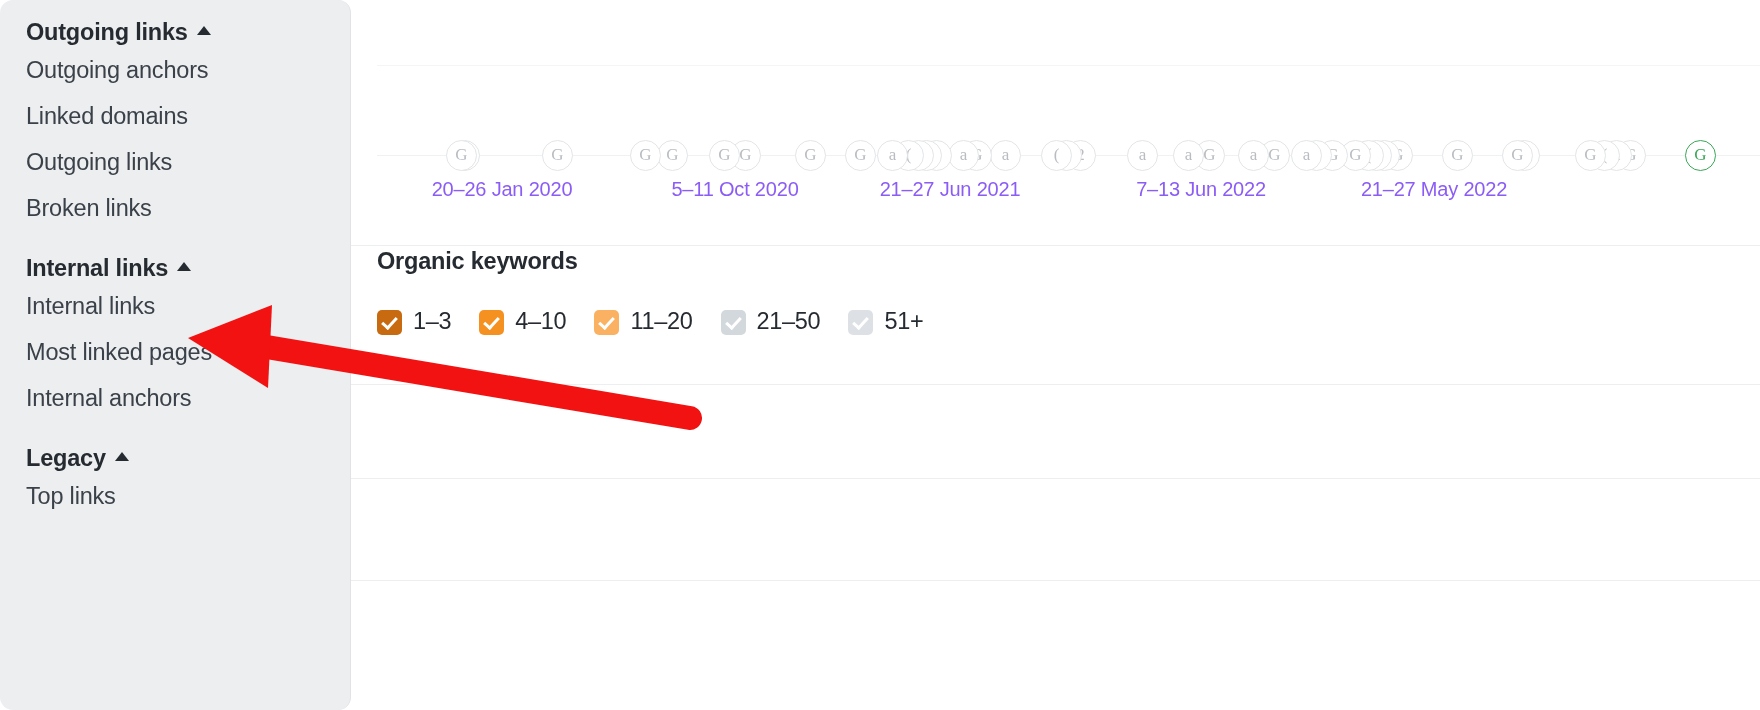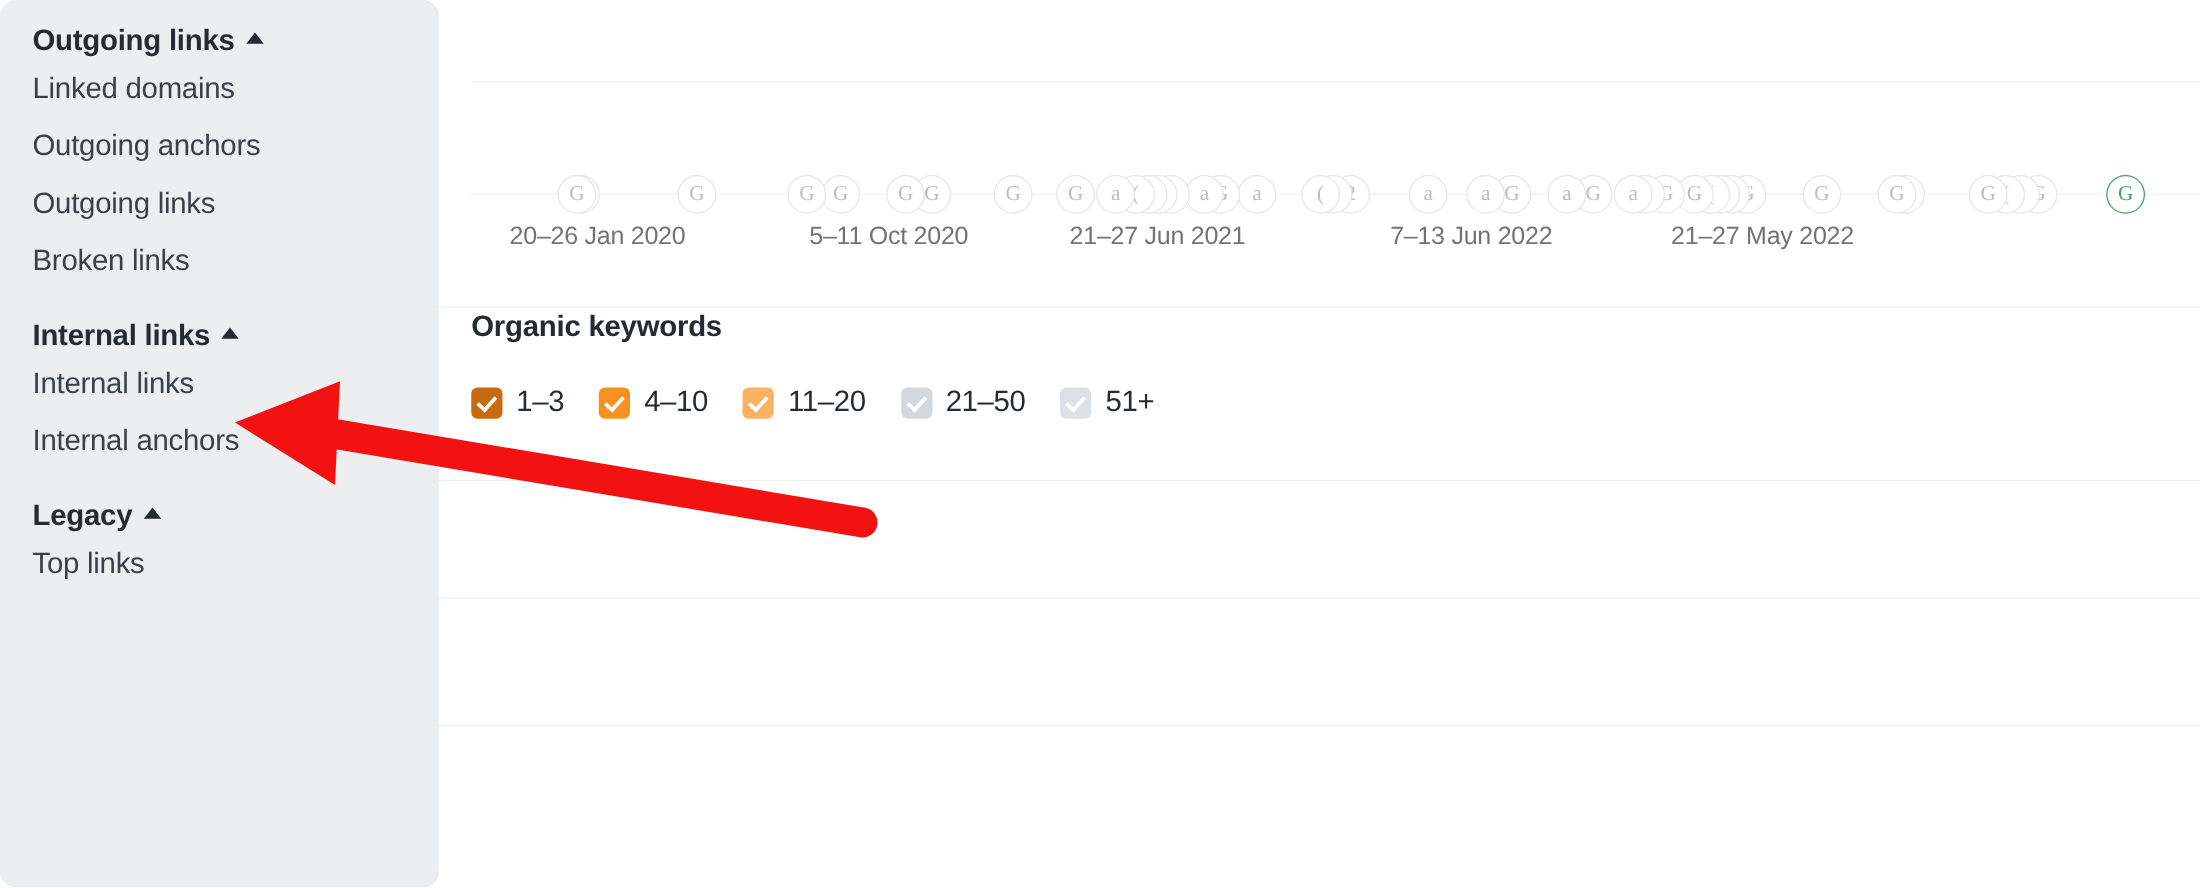--- a/index.html
+++ b/index.html
@@ -107,24 +107,25 @@
     font-size: 17px;
     line-height: 28px;
     text-align: center;
     font-family: "Liberation Serif", serif;
   }
   .marker.green { border-color: #3aa757; color: #3aa757; }
   .tick-label {
     position: absolute;
     top: 58px;
     font-size: 20px;
-    color: #737373;
+    color: #8b5cf6;
     white-space: nowrap;
     transform: translateX(-50%);
     letter-spacing: -0.2px;
+    margin-left: 24px;
   }
 
   
   #organic-block {
     position: absolute;
     left: 26px;
     top: 248px;
     right: 0;
   }
   #organic-title {
@@ -186,34 +187,35 @@
 
 <div id="app">
 
   <nav id="sidebar">
 
     <div class="nav-group" style="padding-top:17px;">
       <div class="group-header">
         <span>Outgoing links</span>
         <span class="caret-up"></span>
       </div>
+      <div class="nav-item">Outgoing anchors</div>
       <div class="nav-item">Linked domains</div>
-      <div class="nav-item">Outgoing anchors</div>
       <div class="nav-item">Outgoing links</div>
       <div class="nav-item">Broken links</div>
     </div>
 
     <div class="group-spacer"></div>
 
     <div class="nav-group">
       <div class="group-header">
         <span>Internal links</span>
         <span class="caret-up"></span>
       </div>
       <div class="nav-item">Internal links</div>
+      <div class="nav-item">Most linked pages</div>
       <div class="nav-item">Internal anchors</div>
     </div>
 
     <div class="group-spacer"></div>
 
     <div class="nav-group">
       <div class="group-header">
         <span>Legacy</span>
         <span class="caret-up"></span>
       </div>

